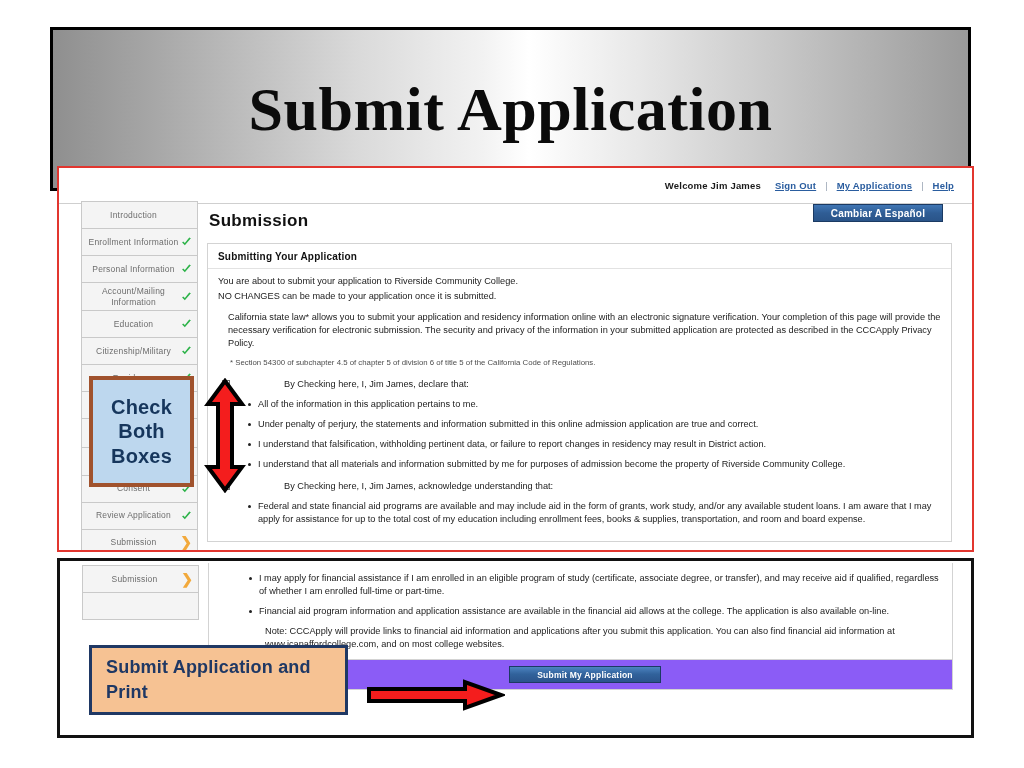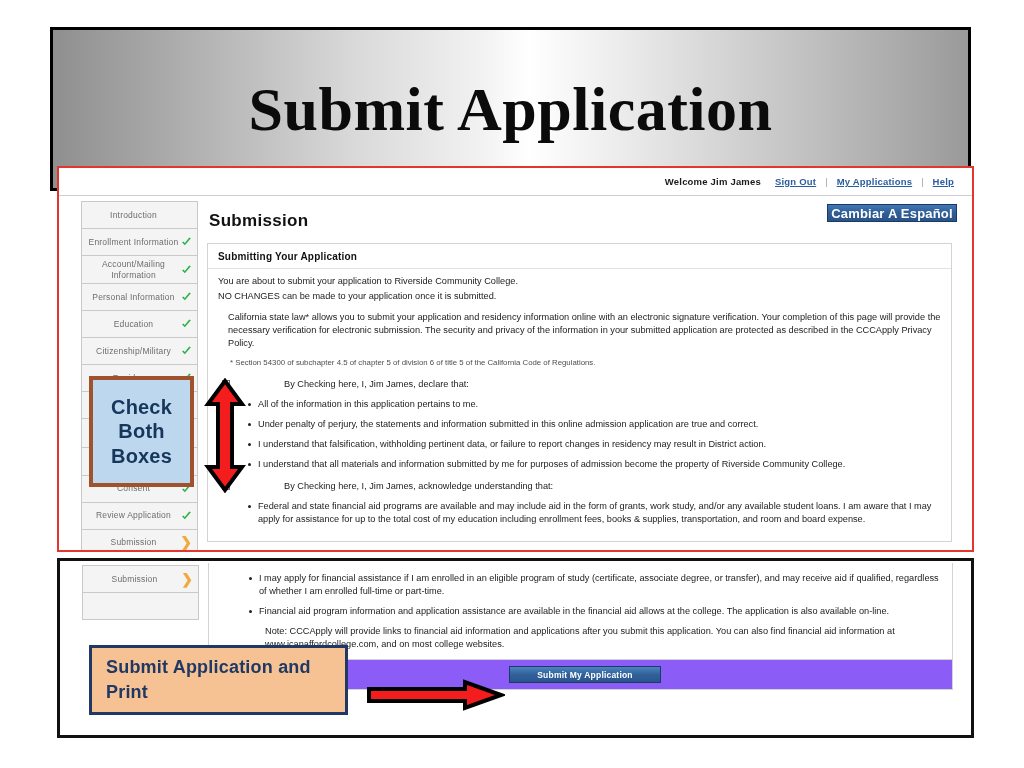--- a/index.html
+++ b/index.html
@@ -26,39 +26,39 @@
   
   .shot{position:absolute;background:#ffffff;box-sizing:border-box;overflow:hidden;}
   #shot-top{left:57px;top:166px;width:917px;height:386px;border:2px solid #e2362f;}
   #shot-bottom{left:57px;top:558px;width:917px;height:180px;border:3px solid #111111;}
 
   
   .browser{position:absolute;left:0;top:0;width:913px;}
 
   
   .topbar{
-    position:absolute;left:0;top:0;width:913px;height:28px;
+    position:absolute;left:0;top:0;width:913px;height:36px;
     border-bottom:1px solid #cfcfcf;background:#ffffff;
     display:flex;align-items:center;justify-content:flex-end;
     padding-right:14px;box-sizing:border-box;
     font-size:9.5px;color:#222;
   }
   .topbar .welcome{color:#1a1a1a;font-weight:700;margin-right:10px;letter-spacing:0.2px;}
   .topbar a{
     color:#2a5d9f;text-decoration:underline;font-weight:700;
     margin:0 4px;letter-spacing:0.2px;
   }
   .topbar .sep{color:#9aa6b5;margin:0 5px;font-weight:400;}
 
   
   .spanish-btn{
-    position:absolute;right:15px;top:36px;width:128px;height:16px;
+    position:absolute;right:29px;top:36px;width:128px;height:16px;
     background:linear-gradient(to bottom,#4076b4 0%,#2f5d95 50%,#2a5489 100%);
     border:1px solid #1b3a63;
-    color:#ffffff;font-size:13px;font-weight:700;
+    color:#ffffff;font-size:10px;font-weight:700;
     display:flex;align-items:center;justify-content:center;
     letter-spacing:0.2px;
   }
 
   
   .sidebar{position:absolute;left:22px;top:33px;width:117px;}
   .nav-item{
     border:1px solid #c9c9c9;border-bottom:none;background:#f4f4f4;
     min-height:27px;box-sizing:border-box;
     display:flex;align-items:center;justify-content:center;position:relative;
@@ -187,27 +187,27 @@
       <div class="nav-item">
         <span class="nav-label">Introduction</span>
       </div>
       <div class="nav-item">
         <span class="nav-label">Enrollment Information</span>
         <svg class="nav-check" viewBox="0 0 20 20">
             <path d="M2 11 L7 16 L18 3 L15 2 L7 12 L4 9 Z" fill="#2eb34a"></path>
           </svg>
       </div>
       <div class="nav-item">
+        <span class="nav-label">Personal Information</span>
+        <svg class="nav-check" viewBox="0 0 20 20">
+            <path d="M2 11 L7 16 L18 3 L15 2 L7 12 L4 9 Z" fill="#2eb34a"></path>
+          </svg>
+      </div>
+      <div class="nav-item">
         <span class="nav-label">Account/Mailing Information</span>
-        <svg class="nav-check" viewBox="0 0 20 20">
-            <path d="M2 11 L7 16 L18 3 L15 2 L7 12 L4 9 Z" fill="#2eb34a"></path>
-          </svg>
-      </div>
-      <div class="nav-item">
-        <span class="nav-label">Personal Information</span>
         <svg class="nav-check" viewBox="0 0 20 20">
             <path d="M2 11 L7 16 L18 3 L15 2 L7 12 L4 9 Z" fill="#2eb34a"></path>
           </svg>
       </div>
       <div class="nav-item">
         <span class="nav-label">Education</span>
         <svg class="nav-check" viewBox="0 0 20 20">
             <path d="M2 11 L7 16 L18 3 L15 2 L7 12 L4 9 Z" fill="#2eb34a"></path>
           </svg>
       </div>

